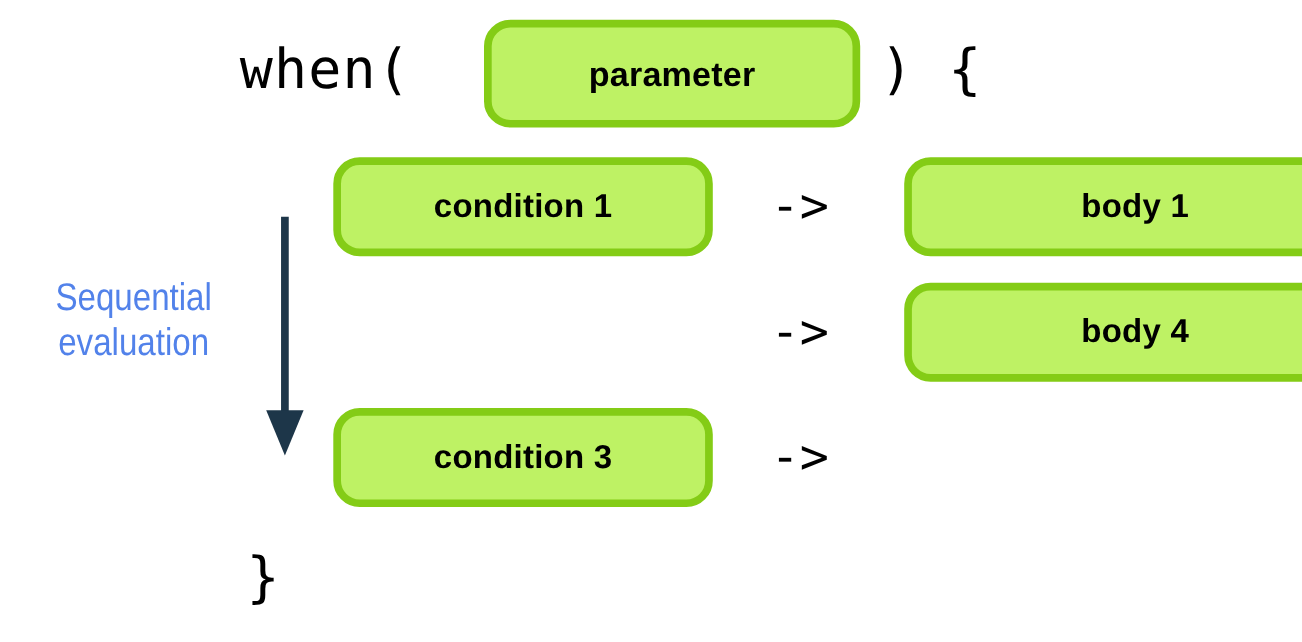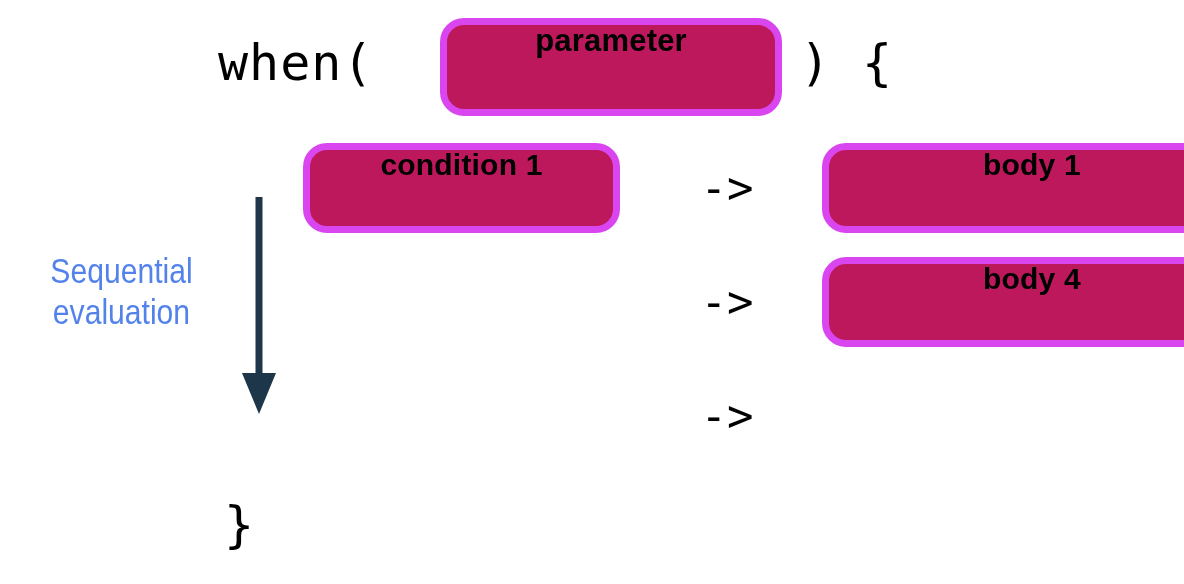--- a/index.html
+++ b/index.html
@@ -28,40 +28,41 @@
   }
   .code-when   { left: 218px;  top: 38px;  font-size: 50px; letter-spacing: 1px; }
   .code-paren  { left: 800px;  top: 38px;  font-size: 50px; }
   .code-brace  { left: 862px;  top: 38px;  font-size: 50px; }
   .code-close  { left: 224px;  top: 500px; font-size: 50px; }
 
   
   .rbox {
     position: absolute;
     box-sizing: border-box;
-    background: #be185d;
-    border: 7px solid #d946ef;
+    background: #bef264;
+    border: 7px solid #84cc16;
     border-radius: 24px;
     display: flex;
+    align-items: center;
     justify-content: center;
   }
   .rbox-label {
     font-family: "Liberation Sans", sans-serif;
     font-weight: bold;
     color: #000000;
     font-size: 30px;
     letter-spacing: 0.2px;
     line-height: 1;
     white-space: nowrap;
   }
 
   .box-parameter { left: 440px;  top: 18px;  width: 342px; height: 98px; }
   .box-parameter .rbox-label { font-size: 31px; }
 
-  .box-cond { left: 303px; width: 317px; height: 90px; }
+  .box-cond { left: 303px; width: 345px; height: 90px; }
   .box-body { left: 822px; width: 420px; height: 90px; }
 
   .row-1 { top: 143px; }
   .row-2 { top: 257px; }
   .row-3 { top: 371px; }
 
   
   .arrow-op {
     position: absolute;
     left: 672px;
@@ -121,20 +122,23 @@
   <div class="arrow-op row-1" style="top:143px;">-&gt;</div>
   <div class="rbox box-body row-1">
     <span class="rbox-label">body 1</span>
   </div>
 
   <div class="arrow-op" style="top:257px;">-&gt;</div>
   <div class="rbox box-body row-2">
     <span class="rbox-label">body 4</span>
   </div>
 
+  <div class="rbox box-cond row-3">
+    <span class="rbox-label">condition 3</span>
+  </div>
   <div class="arrow-op" style="top:371px;">-&gt;</div>
 
   <div class="code-text code-close">}</div>
 
   <div class="seq-label">
     <div>Sequential</div>
     <div>evaluation</div>
   </div>
 
   <svg class="seq-arrow" viewBox="0 0 56 225">

